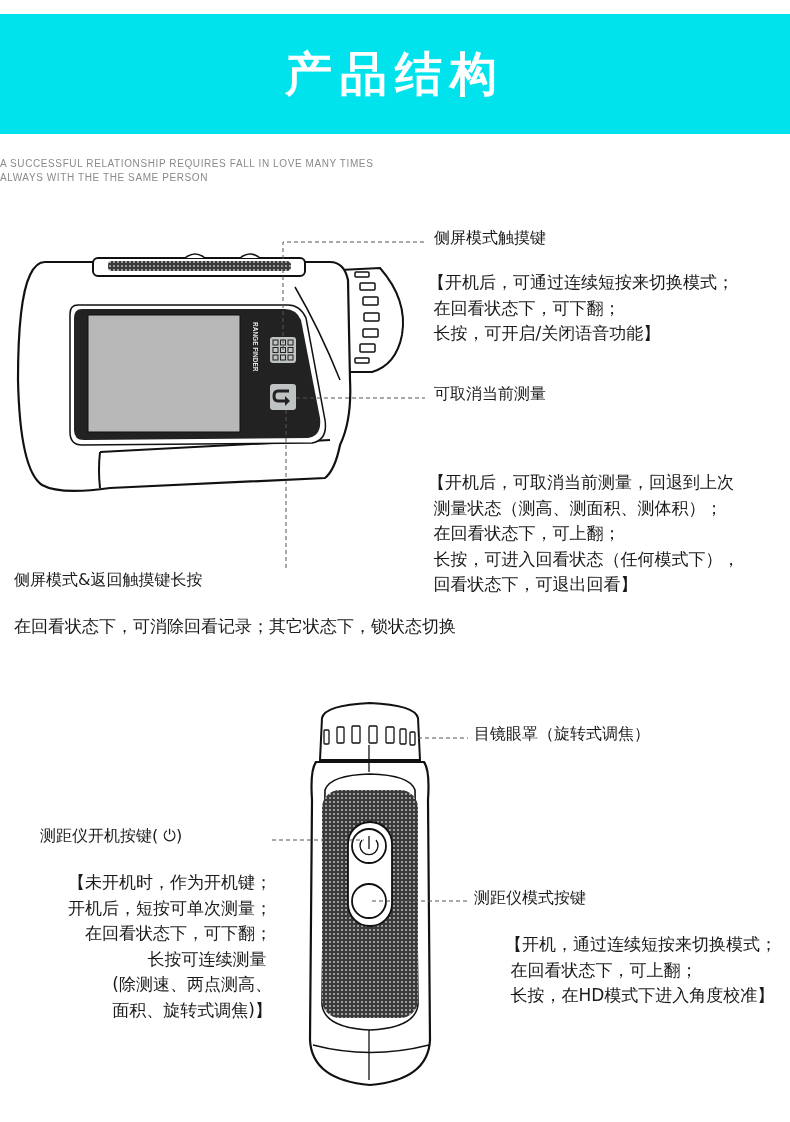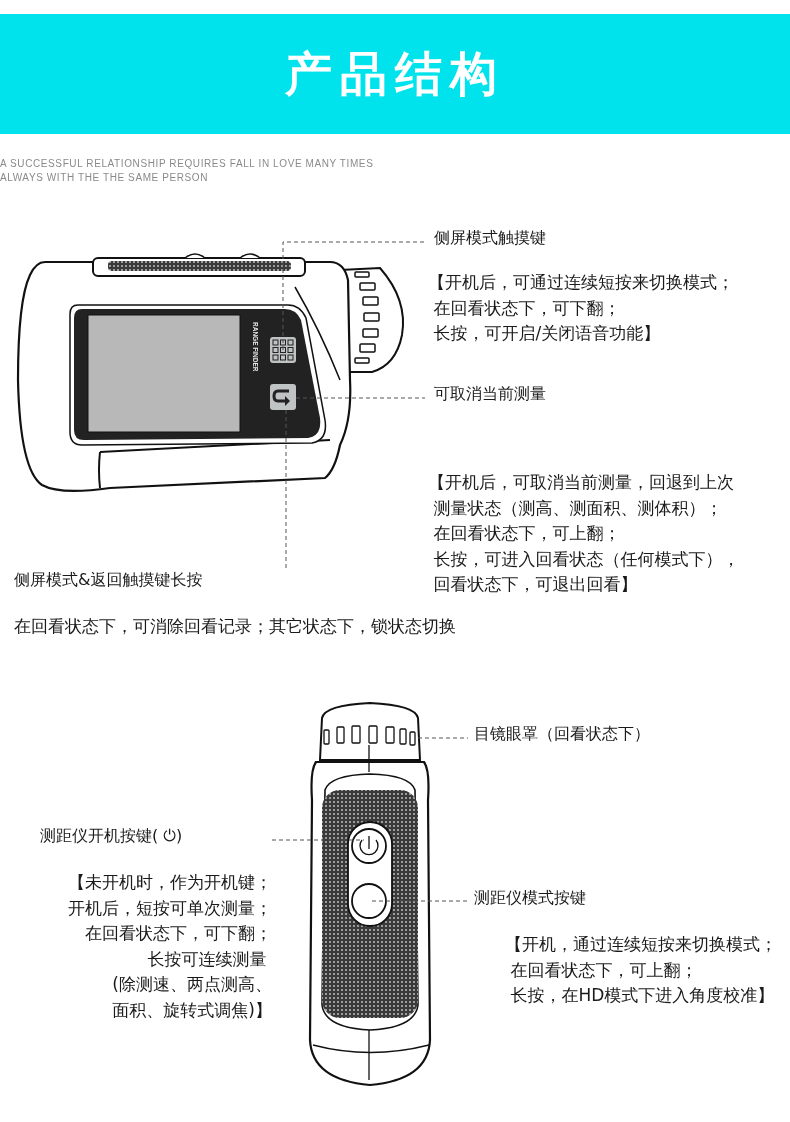--- a/index.html
+++ b/index.html
@@ -128,21 +128,21 @@
 <div class="label-title" style="left:434px; top:384px;">可取消当前测量</div>
 <div class="label-body" style="left:428px; top:426px;margin-top:44px;"><span>【开机后，可取消当前测量，回退到上次</span>
 <span> 测量状态（测高、测面积、测体积）；</span>
 <span> 在回看状态下，可上翻；</span>
 <span> 长按，可进入回看状态（任何模式下），</span>
 <span> 回看状态下，可退出回看】</span></div>
 
 <div class="label-title" style="left:14px; top:570px;">侧屏模式&amp;返回触摸键长按</div>
 <div class="label-body" style="left:14px; top:614px;">在回看状态下，可消除回看记录；其它状态下，锁状态切换</div>
 
-<div class="label-title" style="left:474px; top:724px;">目镜眼罩（回看状态下）</div>
+<div class="label-title" style="left:474px; top:724px;">目镜眼罩（旋转式调焦）</div>
 
 <div class="label-title" style="left:40px; top:826px;">测距仪开机按键( ⏻)</div>
 <div class="label-body right-align" style="left:20px; top:870px; width:252px;"><span>【未开机时，作为开机键；</span>
 <span>开机后，短按可单次测量；</span>
 <span>在回看状态下，可下翻；</span>
 <span>长按可连续测量 </span>
 <span>(除测速、两点测高、</span>
 <span>面积、旋转式调焦)】</span></div>
 
 <div class="label-title" style="left:474px; top:888px;">测距仪模式按键</div>

